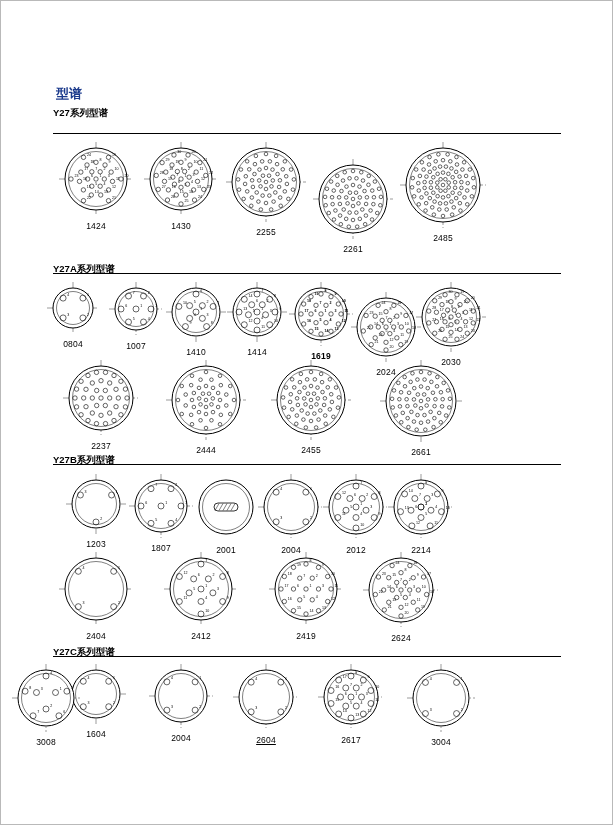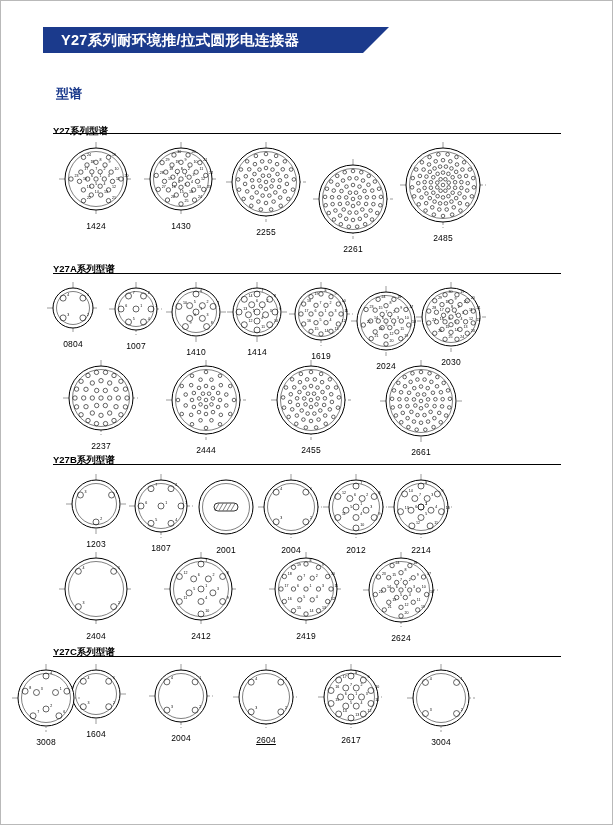--- a/index.html
+++ b/index.html
@@ -96,30 +96,25 @@
     color: #000;
     margin-top: 2px;
     letter-spacing: 0.2px;
   }
 </style>
 </head>
 <body>
 
 <div class="page">
 
-  <div class="header">
-    <div class="header-bar"></div>
-    <div class="header-tri"></div>
-    <div class="header-title">Y27系列耐环境推/拉式圆形电连接器</div>
-  </div>
 
   <div class="sec-title">型谱</div>
 
   <div id="content">
-      <div class="group-label" style="left: 52px; top: 124px;">Y27系列型谱</div>
+      <div class="group-label" style="left: 52px; top: 106px;">Y27系列型谱</div>
       <div class="group-rule" style="left: 52px; top: 132px; width: 508px;"></div>
       <div class="group-label" style="left: 52px; top: 262px;">Y27A系列型谱</div>
       <div class="group-rule" style="left: 52px; top: 272px; width: 508px;"></div>
       <div class="group-label" style="left: 52px; top: 453px;">Y27B系列型谱</div>
       <div class="group-rule" style="left: 52px; top: 463px; width: 508px;"></div>
       <div class="group-label" style="left: 52px; top: 645px;">Y27C系列型谱</div>
       <div class="group-rule" style="left: 52px; top: 655px; width: 508px;"></div>
       <div class="cell" style="width: 96px; left: 47px; top: 138px;">
         <div class="circle-wrap" style="width: 80px;">
           <svg width="80" height="80" viewBox="0 0 80 80">
@@ -591,21 +586,21 @@
             <circle cx="20.27" cy="45.73" r="3" fill="none" stroke="#000" stroke-width="0.6"></circle>
             <text x="24.47" y="43.33" font-size="3.6" font-family="&quot;Liberation Sans&quot;, sans-serif" fill="#000">12</text>
             <circle cx="15.00" cy="33.00" r="3" fill="none" stroke="#000" stroke-width="0.6"></circle>
             <text x="19.20" y="30.60" font-size="3.6" font-family="&quot;Liberation Sans&quot;, sans-serif" fill="#000">13</text>
             <circle cx="20.27" cy="20.27" r="3" fill="none" stroke="#000" stroke-width="0.6"></circle>
             <text x="24.47" y="17.87" font-size="3.6" font-family="&quot;Liberation Sans&quot;, sans-serif" fill="#000">14</text>
           </svg>
         </div>
         <div class="caption">1414</div>
       </div>
-      <div class="cell" style="width: 86px; left: 277px; top: 278px;">
+      <div class="cell" style="width: 86px; left: 277px; top: 278px; font-weight: bold;">
         <div class="circle-wrap" style="width: 70px;">
           <svg width="70" height="70" viewBox="0 0 70 70">
             <line x1="35" y1="3" x2="35" y2="67" stroke="#000" stroke-width="0.4" stroke-dasharray="6 2 1 2"></line>
             <line x1="3" y1="35" x2="67" y2="35" stroke="#000" stroke-width="0.4" stroke-dasharray="6 2 1 2"></line>
             <circle cx="35" cy="35" r="26" fill="#fff" stroke="#000" stroke-width="1"></circle>
             <circle cx="35" cy="35" r="22.5" fill="none" stroke="#000" stroke-width="0.5"></circle>
             <circle cx="35.00" cy="35.00" r="2.2" fill="none" stroke="#000" stroke-width="0.6"></circle>
             <text x="38.40" y="33.40" font-size="3.6" font-family="&quot;Liberation Sans&quot;, sans-serif" fill="#000">1</text>
             <circle cx="40.00" cy="26.34" r="2.2" fill="none" stroke="#000" stroke-width="0.6"></circle>
             <text x="43.40" y="24.74" font-size="3.6" font-family="&quot;Liberation Sans&quot;, sans-serif" fill="#000">2</text>
@@ -640,21 +635,21 @@
             <circle cx="15.00" cy="35.00" r="2.2" fill="none" stroke="#000" stroke-width="0.6"></circle>
             <text x="18.40" y="33.40" font-size="3.6" font-family="&quot;Liberation Sans&quot;, sans-serif" fill="#000">17</text>
             <circle cx="17.68" cy="25.00" r="2.2" fill="none" stroke="#000" stroke-width="0.6"></circle>
             <text x="21.08" y="23.40" font-size="3.6" font-family="&quot;Liberation Sans&quot;, sans-serif" fill="#000">18</text>
             <circle cx="25.00" cy="17.68" r="2.2" fill="none" stroke="#000" stroke-width="0.6"></circle>
             <text x="28.40" y="16.08" font-size="3.6" font-family="&quot;Liberation Sans&quot;, sans-serif" fill="#000">19</text>
           </svg>
         </div>
         <div class="caption">1619</div>
       </div>
-      <div class="cell" style="width: 92px; left: 339px; top: 282px;">
+      <div class="cell" style="width: 92px; left: 339px; top: 288px;">
         <div class="circle-wrap" style="width: 76px;">
           <svg width="76" height="76" viewBox="0 0 76 76">
             <line x1="38" y1="3" x2="38" y2="73" stroke="#000" stroke-width="0.4" stroke-dasharray="6 2 1 2"></line>
             <line x1="3" y1="38" x2="73" y2="38" stroke="#000" stroke-width="0.4" stroke-dasharray="6 2 1 2"></line>
             <circle cx="38" cy="38" r="29" fill="#fff" stroke="#000" stroke-width="1"></circle>
             <circle cx="38" cy="38" r="25.5" fill="none" stroke="#000" stroke-width="0.5"></circle>
             <circle cx="38.00" cy="38.00" r="2.2" fill="none" stroke="#000" stroke-width="0.6"></circle>
             <text x="41.40" y="36.40" font-size="3.6" font-family="&quot;Liberation Sans&quot;, sans-serif" fill="#000">1</text>
             <circle cx="41.83" cy="31.36" r="2.2" fill="none" stroke="#000" stroke-width="0.6"></circle>
             <text x="45.23" y="29.76" font-size="3.6" font-family="&quot;Liberation Sans&quot;, sans-serif" fill="#000">2</text>

